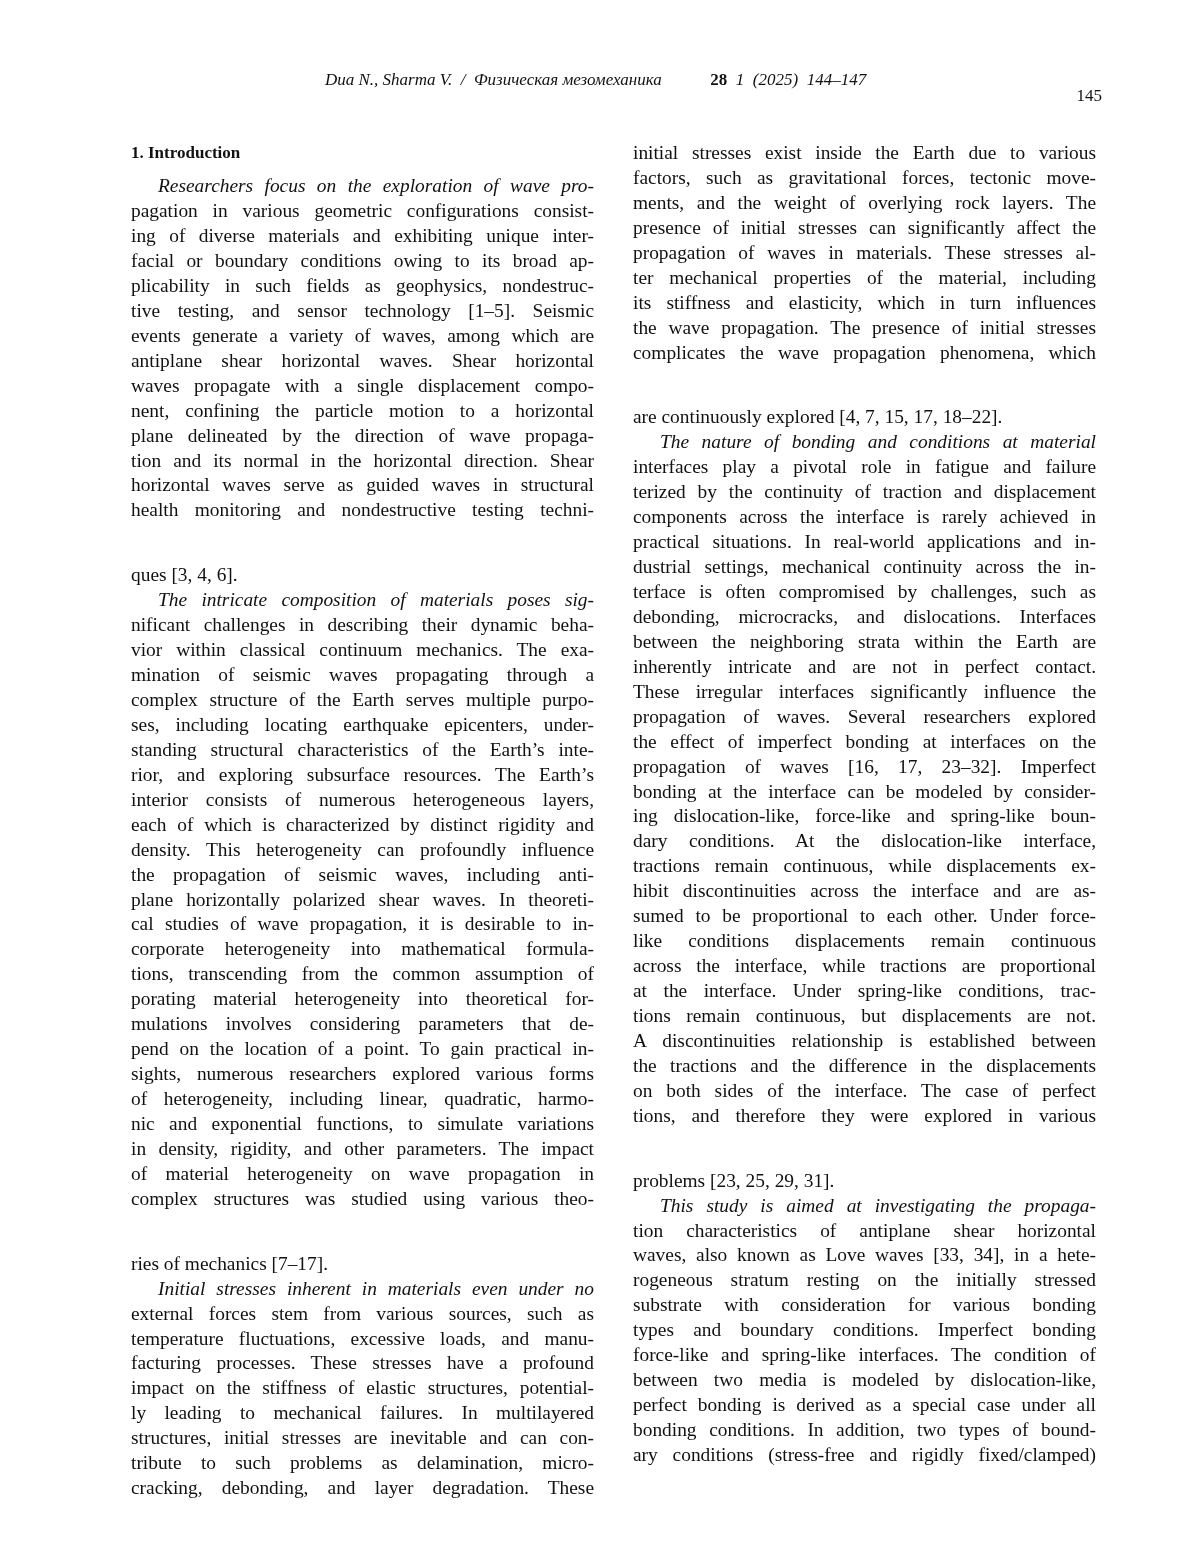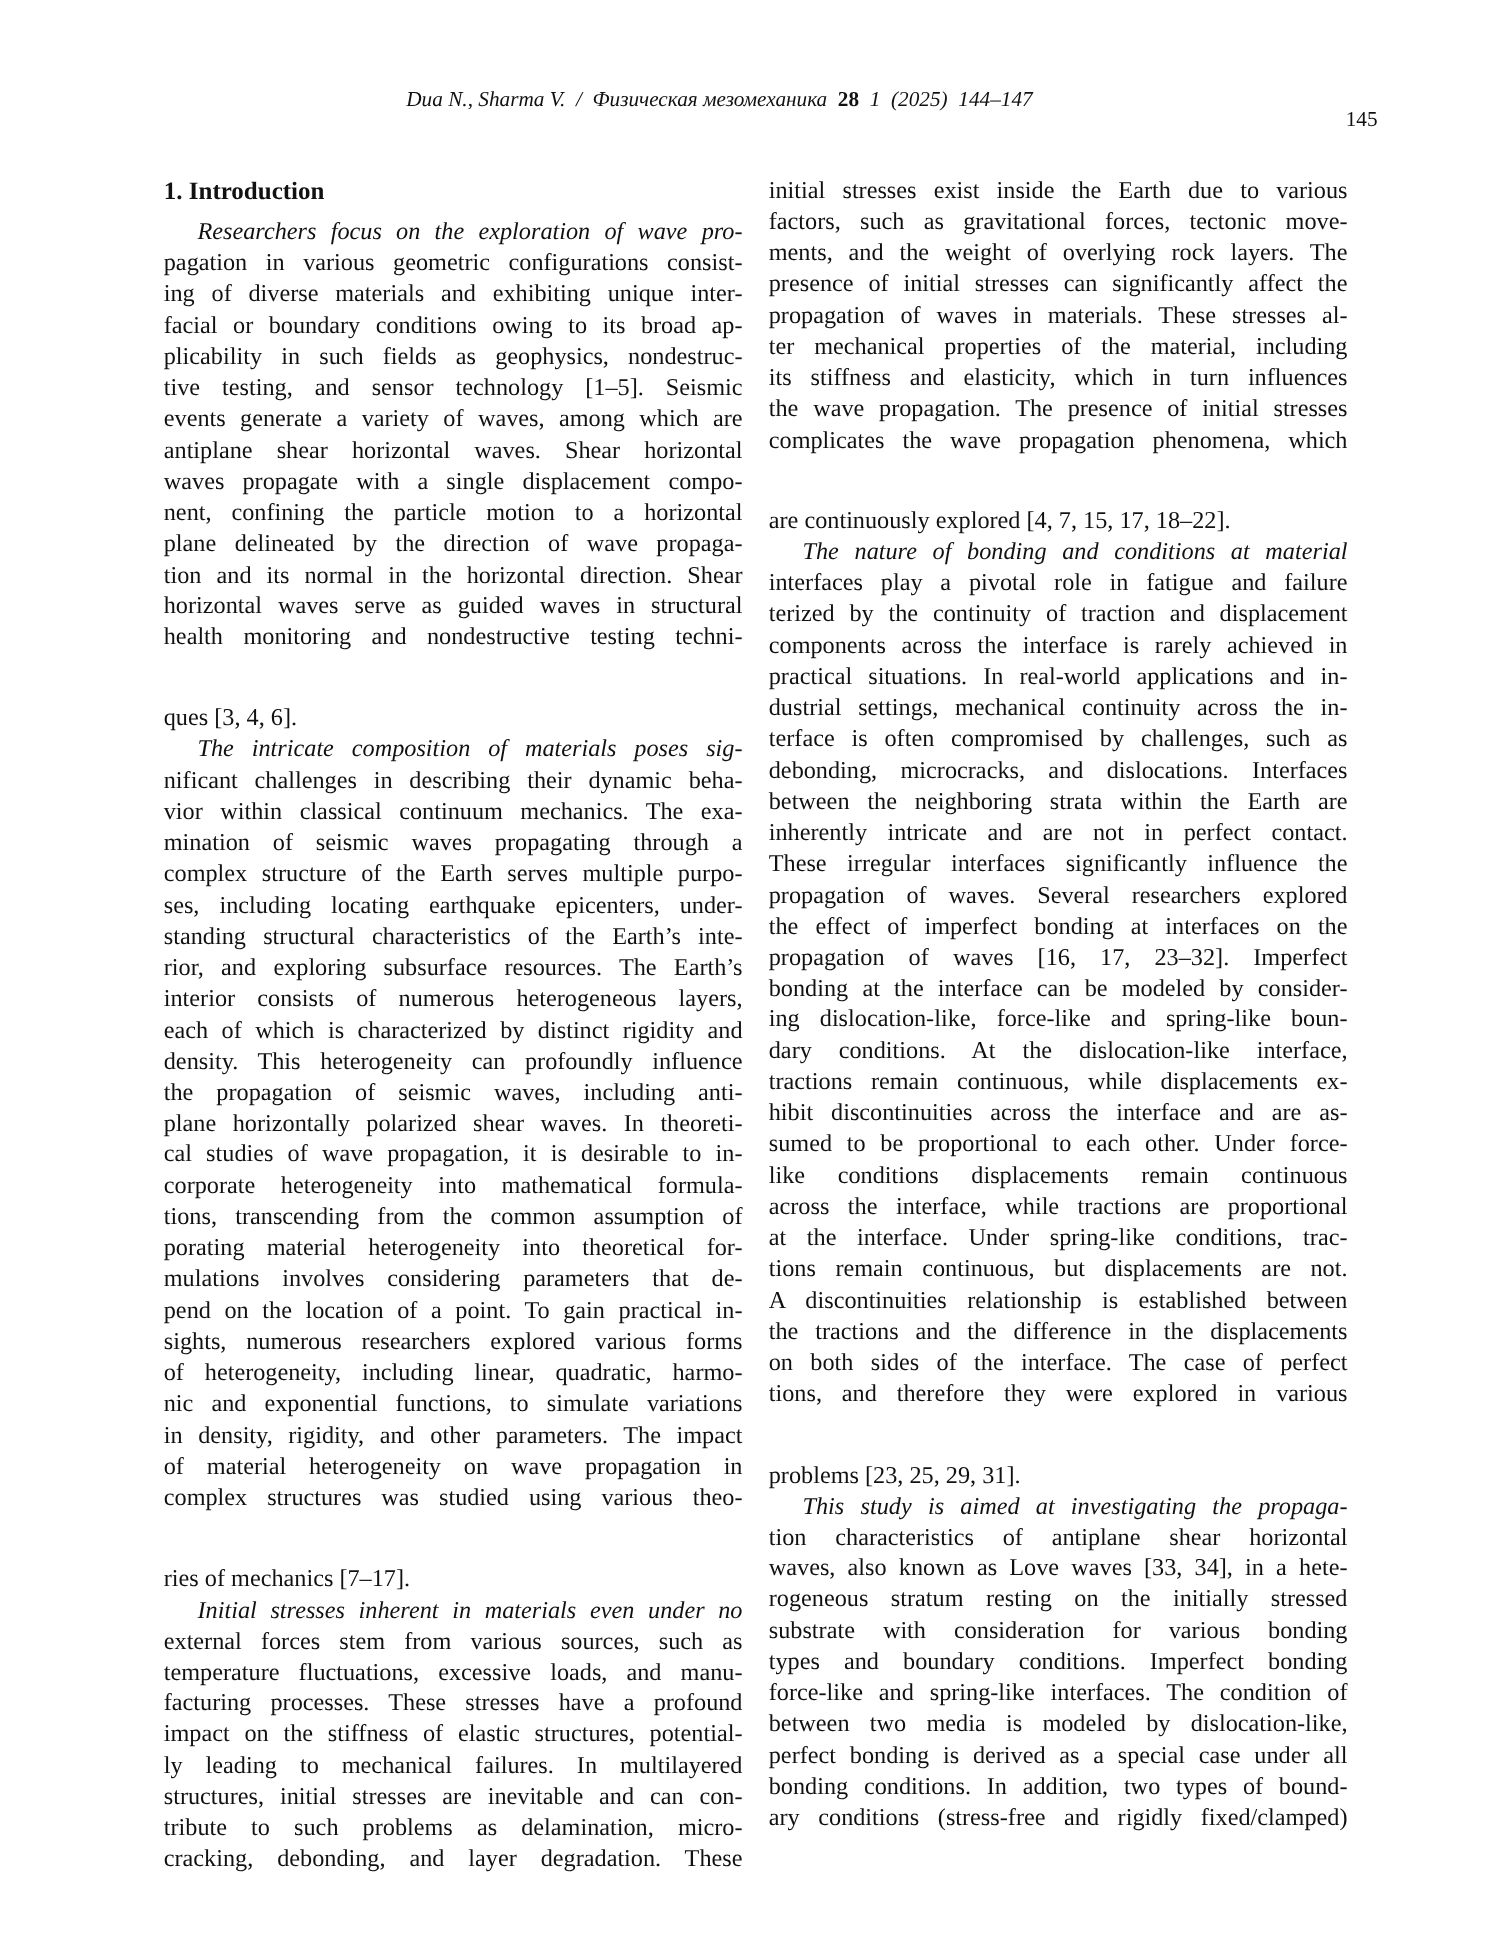--- a/index.html
+++ b/index.html
@@ -1,24 +1,24 @@
 <!DOCTYPE html>
 <html><head>
 <meta charset="utf-8">
 <style>
   html, body { margin: 0; padding: 0; background: #ffffff; }
   body { width: 1200px; height: 1553px; position: relative; overflow: hidden; color: #111; font-family: "Liberation Serif", serif; }
   .running-head { position: absolute; top: 70px; left: 0; width: 1200px; height: 24px; font-size: 17px; }
   .rh-text { position: absolute; left: 325px; top: 0; font-style: italic; white-space: pre; }
-  .rh-text b { font-style: normal; font-weight: bold; }
+  .rh-text b { font-style: normal; font-weight: bold; margin-left: 40px; }
   .rh-page { position: absolute; right: 98px; top: 16px; }
   .col { position: absolute; top: 141px; width: 463px; font-size: 19.4px; }
   .col-left { left: 131px; }
-  .col-right { left: 615px; }
-  .heading { font-weight: bold; height: 24.95px; line-height: 24.95px; font-size: 20px; margin-bottom: 8.3px; }
+  .col-right { left: 633px; }
+  .heading { font-weight: bold; height: 24.95px; line-height: 24.95px; font-size: 17px; margin-bottom: 8.3px; }
   .ln { height: 24.95px; line-height: 24.95px; text-align: justify; text-align-last: justify; white-space: nowrap; overflow: visible; }
   .ln.last { text-align-last: left; margin-top: 40px; }
   .ln.indent { text-indent: 27px; font-style: italic; }
 </style>
 </head>
 <body>
 
 <header class="running-head">
   <span class="rh-text"><span>Dua N., Sharma V.</span>  <span>/</span>  <span>Физическая мезомеханика</span>  <b>28</b>  <span>1</span>  <span>(2025)</span>  <span>144–147</span></span>
   <span class="rh-page">145</span>

